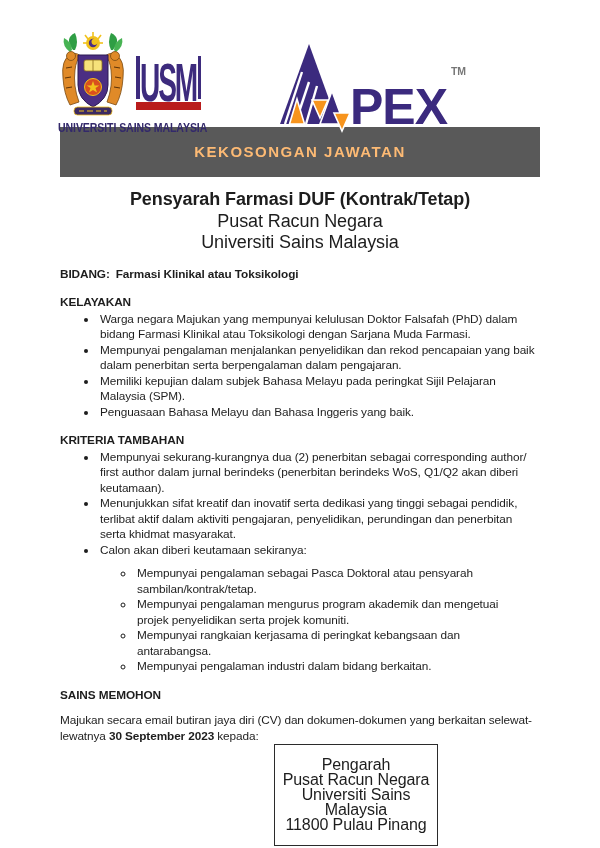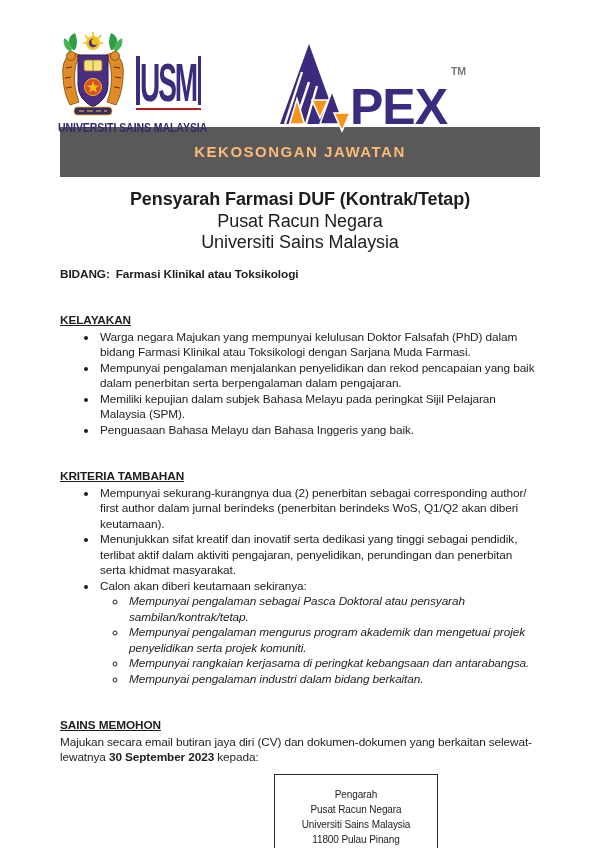--- a/index.html
+++ b/index.html
@@ -18,21 +18,21 @@
   }
   .content { padding:0 60px; }
 
   
   .header { display:flex; align-items:flex-start; padding:30px 0 0 58px; height:110px; }
   .usm-logo { display:flex; flex-direction:column; }
   .usm-top { display:flex; align-items:flex-start; }
   .usm-word {
     display:flex; align-items:stretch;
     height:54px; margin:26px 0 0 8px;
-    border-bottom:2px solid #b91c1c; padding-bottom:3px;
+    border-bottom:8px solid #b91c1c; padding-bottom:3px;
   }
   .usm-bar { width:3.5px; background:#3d2b7d; }
   .usm-letters {
     width:58px; overflow:visible;
     font-weight:bold; font-size:54px; line-height:52px;
     letter-spacing:-4px; color:#3d2b7d;
     transform:scaleX(0.52); transform-origin:left center;
     white-space:nowrap;
   }
   .usm-caption {
@@ -53,36 +53,36 @@
   }
 
   
   .title-block { margin-top:12px; text-align:center; font-size:18px; line-height:21.5px; }
   .title-block .pos { font-weight:bold; }
 
   
   .bidang { margin-top:13px; }
   .bidang .lbl { font-weight:bold; }
   .bidang .val { margin-left:6px;font-weight:bold; }
-  .sec-heading { margin-top:31px; font-weight:bold;text-decoration:underline; }
+  .sec-heading { margin-top:13px; font-weight:bold; }
   ul.main-list { list-style:disc; margin:1px 0 0; padding-left:38px; }
   ul.main-list > li { padding-left:2px; }
-  ul.sub-list { list-style:circle; margin:0; padding-left:27px;font-style:italic; }
+  ul.sub-list { list-style:circle; margin:8px; padding-left:27px; }
   ul.sub-list > li { padding-left:2px; }
-  .apply-text { margin-top:1px; }
+  .apply-text { margin-top:10px; }
   .apply-text .deadline { font-weight:bold; }
 
   
   .contact-box {
-    margin:8px 0 0 214px;
+    margin:0 0 0 214px;
     width:164px;
     border:1.5px solid #2b2b2b;
     padding:12px 4px 13px;
     text-align:center;
-    font-size:10px; line-height:15px;
+    font-size:16px; line-height:15px;
   }
 </style>
 </head>
 <body>
 
 <div class="page">
 
   <div class="header">
 
     <div class="usm-logo">

